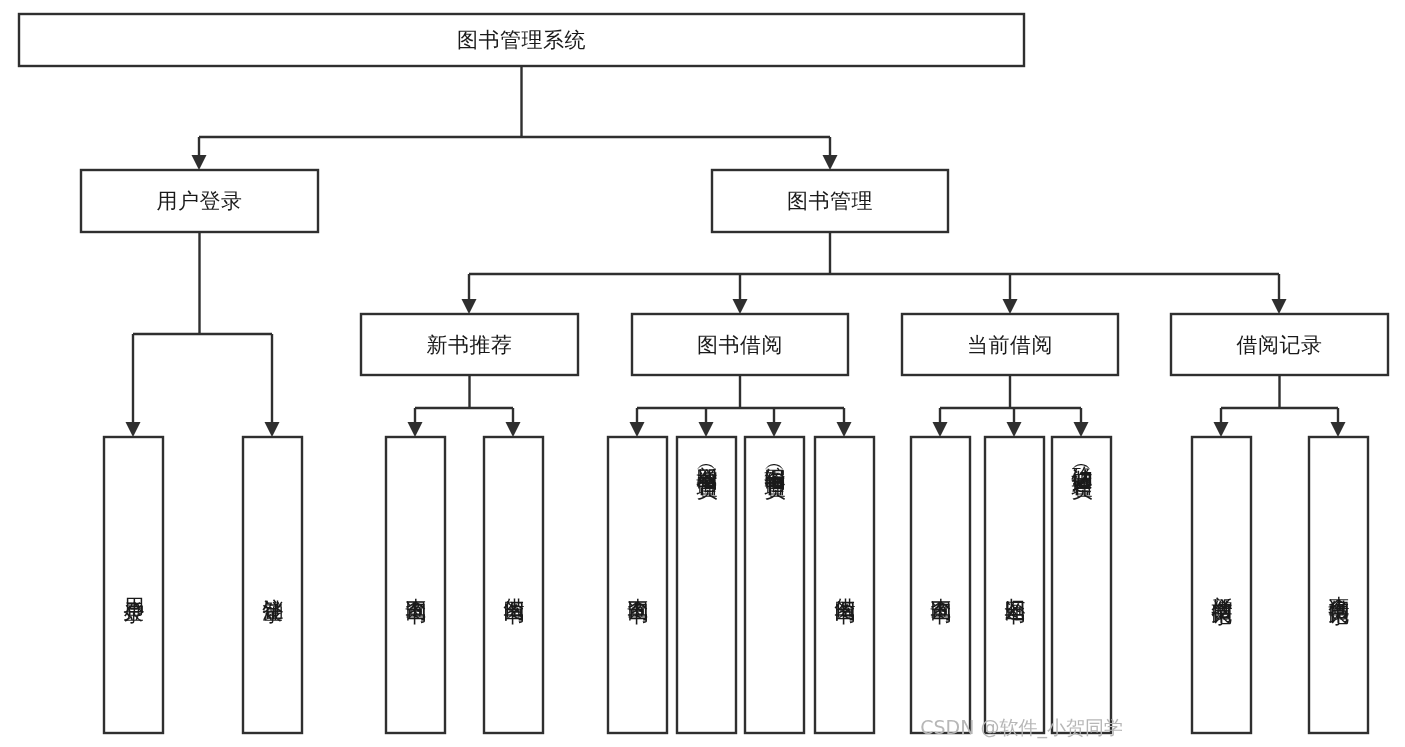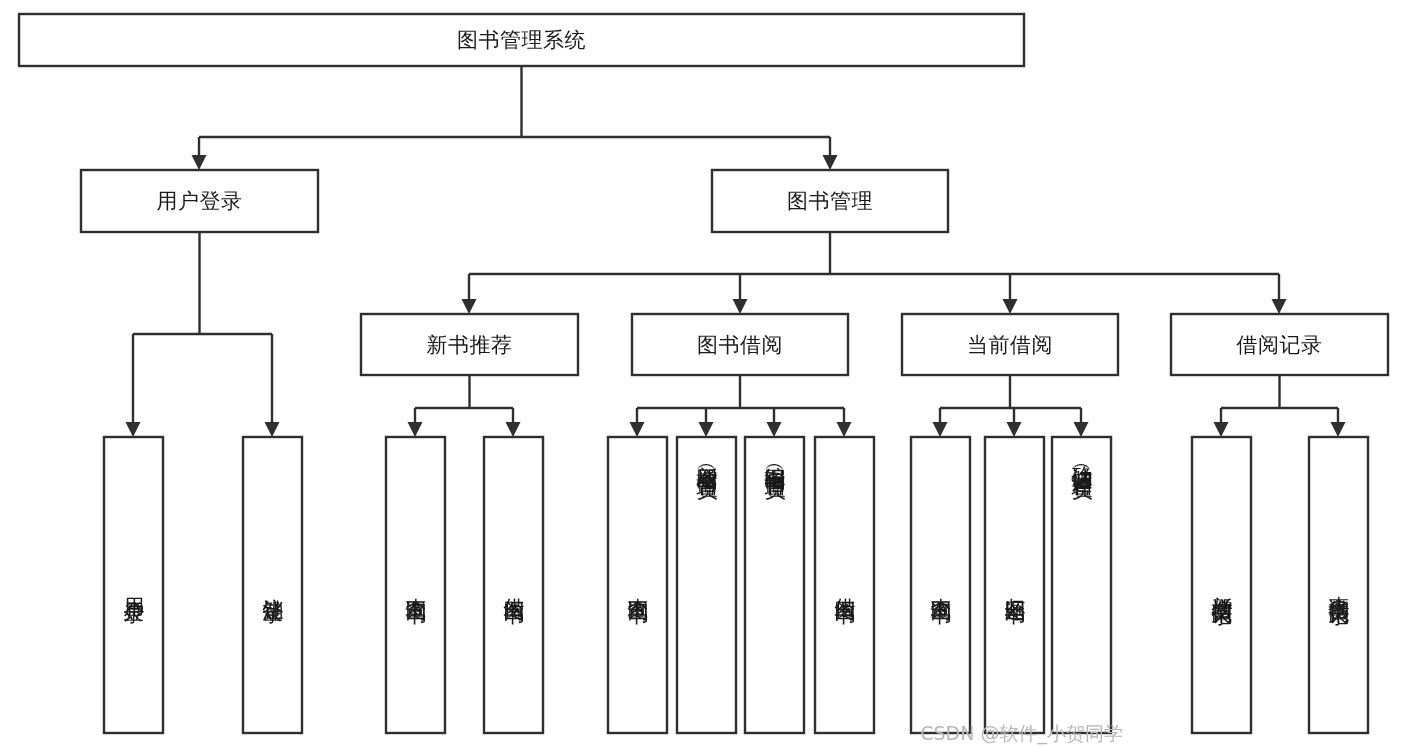--- a/index.html
+++ b/index.html
@@ -63,21 +63,21 @@
     font-family: "DejaVu Sans", "Liberation Sans", sans-serif;
     font-size: 21px;
     line-height: 1.0;
     color: #1a1a1a;
     letter-spacing: 2px;
     white-space: nowrap;
   }
   .watermark {
     position: absolute;
     right: 12px;
-    bottom: 0;
+    bottom: 6px;
     font-family: "DejaVu Sans", "Liberation Sans", sans-serif;
     font-size: 19px;
     color: #b7b7b7;
     white-space: nowrap;
     pointer-events: none;
   }
 </style>
 </head>
 <body>
 

